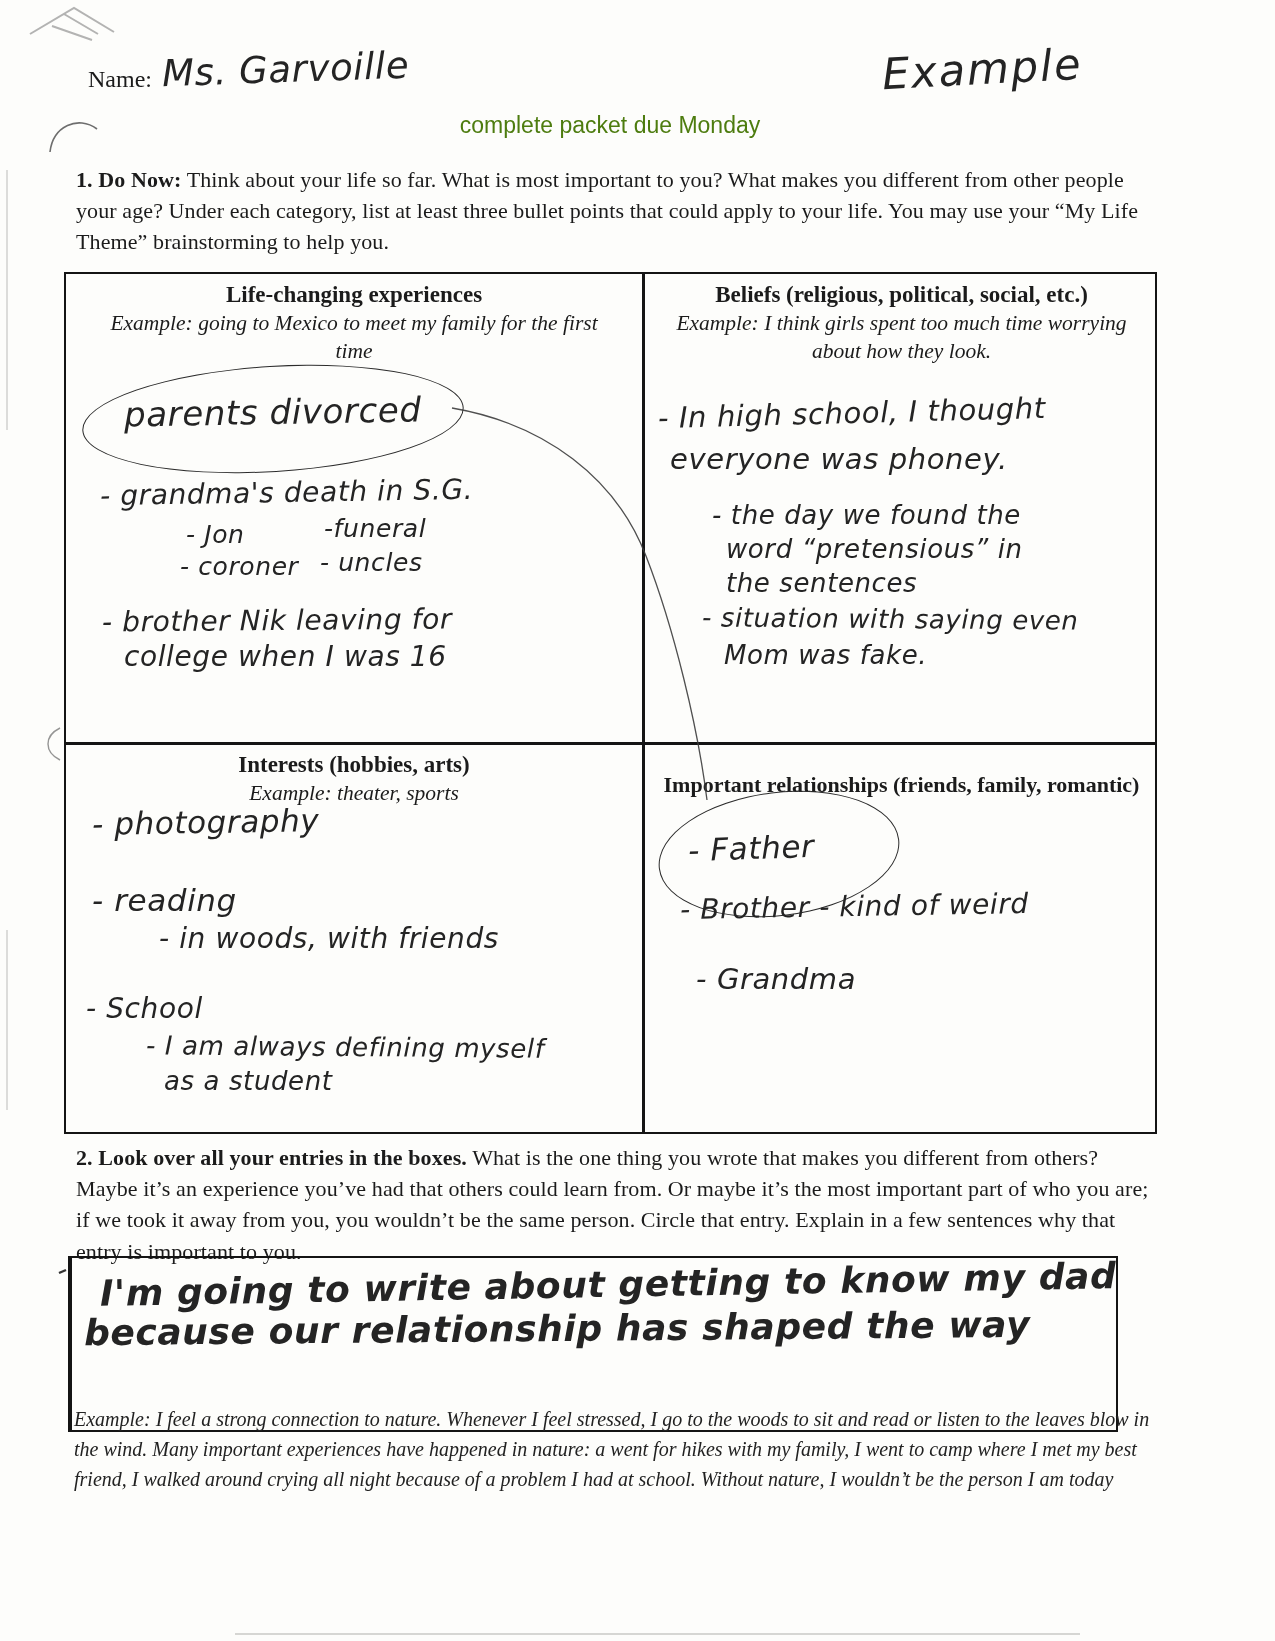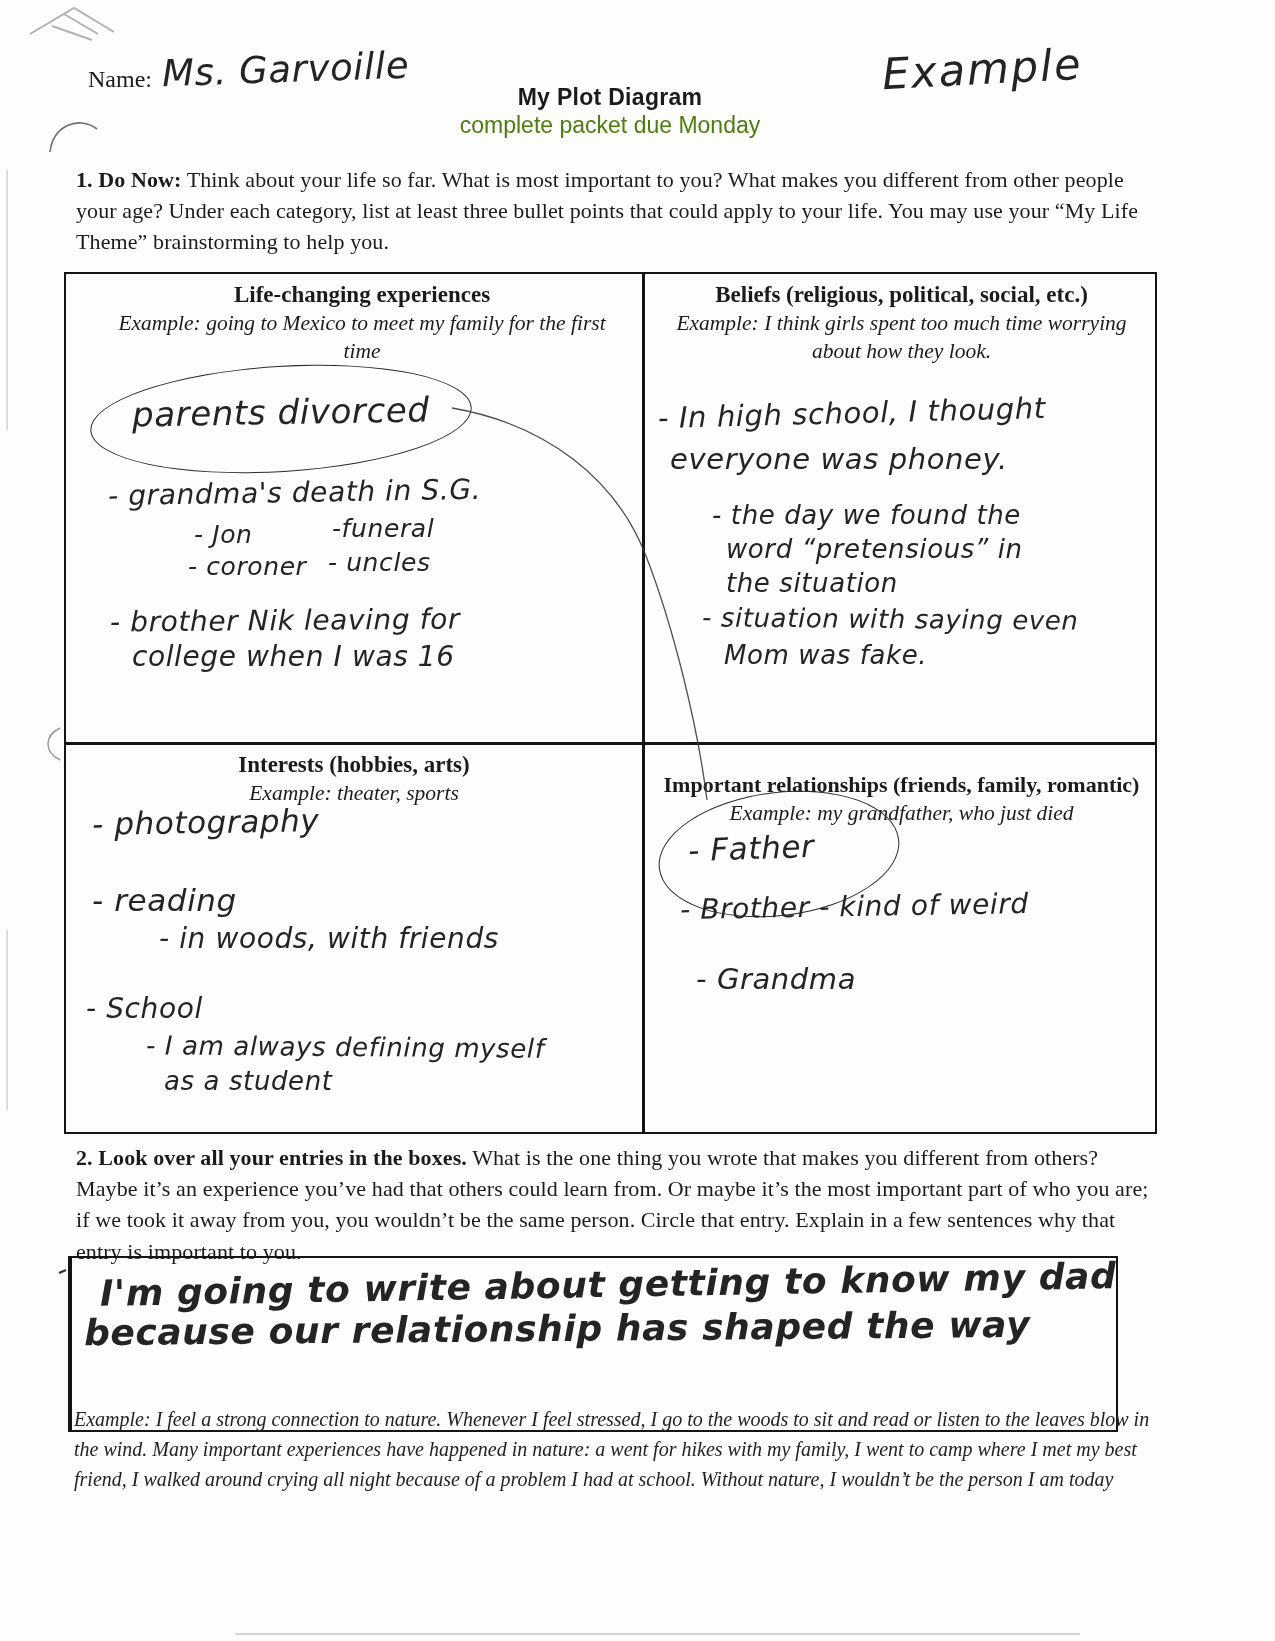--- a/index.html
+++ b/index.html
@@ -52,71 +52,69 @@
 </style>
 </head>
 <body>
 
 <div class="page">
 
   <span class="abs serif" style="left:88px;top:66px;font-size:24px;">Name:</span>
   <span class="hw" style="left:162px;top:48px;font-size:37px;transform:rotate(-2deg);">Ms. Garvoille</span>
   <span class="hw" style="left:882px;top:44px;font-size:43px;transform:rotate(-3deg);letter-spacing:2px;">Example</span>
 
-  <div class="abs sans bold center" style="left:330px;top:84px;width:560px;font-size:23px;letter-spacing:.3px;">My Plot Diagram</div>
   <div class="abs sans center" style="left:330px;top:112px;width:560px;font-size:23px;color:#4d7c0f;">complete packet due Monday</div>
 
   <div class="abs para serif" style="left:76px;top:164px;width:1078px;">
     <span class="bold">1. Do Now:</span><span> Think about your life so far. What is most important to you? What makes you different from other people your age? Under each category, list at least three bullet points that could apply to your life.  You may use your “My Life Theme” brainstorming to help you.</span>
   </div>
 
   <div class="grid-table">
     <div class="v-divider"></div>
     <div class="h-divider"></div>
 
-    <div class="quad" style="left:8px;top:0;width:576px;height:468px;">
+    <div class="quad" style="left:0;top:0;width:576px;height:468px;">
       <div class="quad-header">Life-changing experiences</div>
       <div class="quad-example" style="padding:0 29px;">Example: going to Mexico to meet my family for the first time</div>
       <div class="circle-mark" style="left:16px;top:92px;width:380px;height:104px;transform:rotate(-3.5deg);"></div>
       <span class="hw" style="left:58px;top:118px;font-size:34px;transform:rotate(-1deg);">parents divorced</span>
       <span class="hw" style="left:34px;top:202px;font-size:28px;transform:rotate(-1deg);">- grandma's death in S.G.</span>
       <span class="hw" style="left:120px;top:246px;font-size:25px;">- Jon</span>
       <span class="hw" style="left:258px;top:240px;font-size:25px;">-funeral</span>
       <span class="hw" style="left:104px;top:278px;font-size:25px;margin-left:10px;">- coroner</span>
       <span class="hw" style="left:254px;top:274px;font-size:25px;">- uncles</span>
       <span class="hw" style="left:36px;top:330px;font-size:28px;transform:rotate(-.5deg);">- brother Nik leaving for</span>
       <span class="hw" style="left:58px;top:366px;font-size:28px;">college when I was 16</span>
     </div>
 
     <div class="quad" style="left:578px;top:0;width:515px;height:468px;">
       <div class="quad-header">Beliefs (religious, political, social, etc.)</div>
       <div class="quad-example">Example: I think girls spent too much time worrying about how they look.</div>
       <span class="hw" style="left:14px;top:122px;font-size:29px;transform:rotate(-1.5deg);">- In high school, I thought</span>
       <span class="hw" style="left:26px;top:168px;font-size:29px;">everyone was phoney.</span>
       <span class="hw" style="left:68px;top:226px;font-size:26px;">- the day we found the</span>
       <span class="hw" style="left:82px;top:260px;font-size:26px;">word “pretensious” in</span>
-      <span class="hw" style="left:82px;top:294px;font-size:26px;">the situation</span>
+      <span class="hw" style="left:82px;top:294px;font-size:26px;">the sentences</span>
       <span class="hw" style="left:58px;top:330px;font-size:26px;transform:rotate(.5deg);">- situation with saying even</span>
       <span class="hw" style="left:80px;top:366px;font-size:26px;">Mom was fake.</span>
     </div>
 
     <div class="quad" style="left:0;top:470px;width:576px;height:390px;">
       <div class="quad-header">Interests (hobbies, arts)</div>
       <div class="quad-example">Example: theater, sports</div>
       <span class="hw" style="left:26px;top:60px;font-size:31px;transform:rotate(-1deg);">- photography</span>
       <span class="hw" style="left:26px;top:138px;font-size:31px;">- reading</span>
       <span class="hw" style="left:93px;top:178px;font-size:28px;">- in woods, with friends</span>
       <span class="hw" style="left:20px;top:248px;font-size:28px;">- School</span>
       <span class="hw" style="left:80px;top:288px;font-size:26px;transform:rotate(.5deg);">- I am always defining myself</span>
       <span class="hw" style="left:98px;top:322px;font-size:26px;">as a student</span>
     </div>
 
     <div class="quad" style="left:578px;top:470px;width:515px;height:390px;">
       <div class="quad-header" style="font-size:22px;margin-top:28px;">Important relationships (friends, family, romantic)</div>
-      <div class="quad-example">Example: my grandfather, who just died</div>
       <div class="circle-mark" style="left:14px;top:48px;width:240px;height:122px;transform:rotate(-7deg);"></div>
       <span class="hw" style="left:44px;top:86px;font-size:31px;transform:rotate(-2deg);">- Father</span>
       <span class="hw" style="left:36px;top:146px;font-size:28px;transform:rotate(-1deg);">- Brother - kind of weird</span>
       <span class="hw" style="left:52px;top:218px;font-size:29px;">- Grandma</span>
     </div>
   </div>
 
   <div class="abs para serif" style="left:76px;top:1142px;width:1080px;">
     <span class="bold">2. Look over all your entries in the boxes.</span><span> What is the one thing you wrote that makes you different from others? Maybe it’s an experience you’ve had that others could learn from. Or maybe it’s the most important part of who you are; if we took it away from you, you wouldn’t be the same person. Circle that entry. Explain in a few sentences why that entry is important to you.</span>
   </div>

